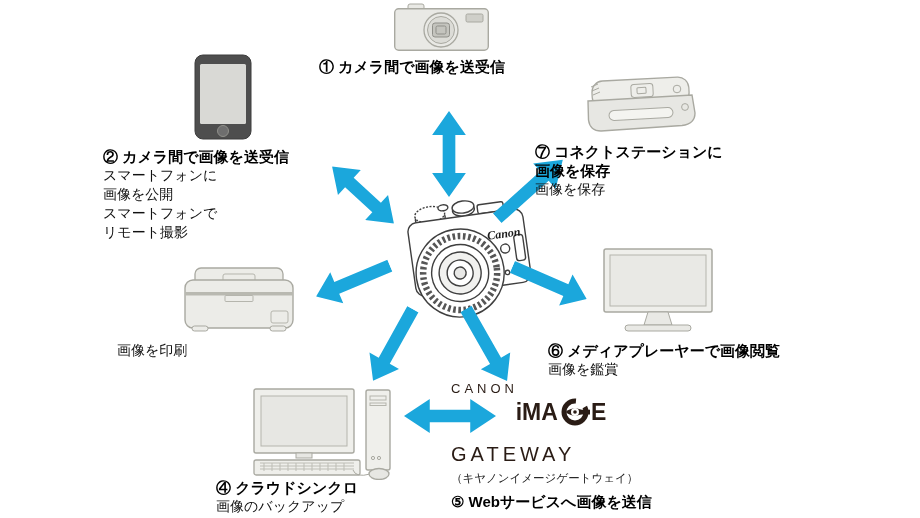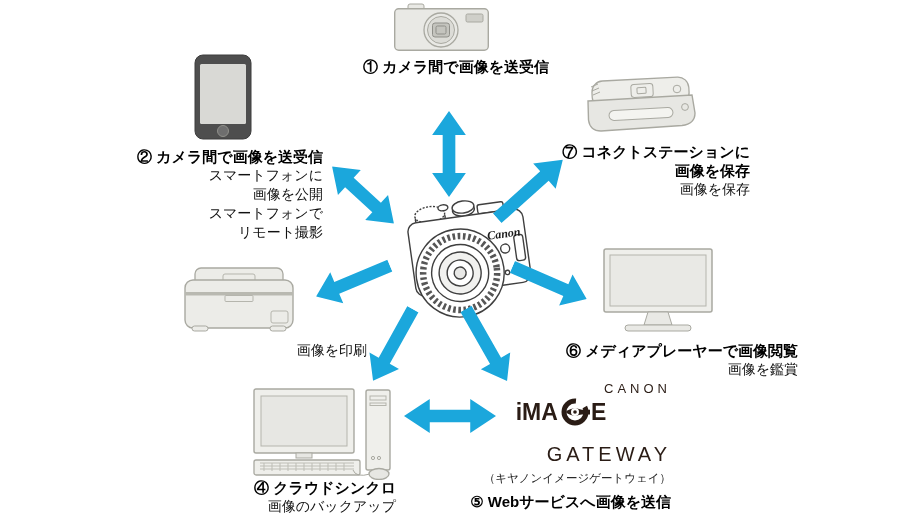--- a/index.html
+++ b/index.html
@@ -1,18 +1,18 @@
 <!DOCTYPE html>
 <html><head>
 <meta charset="utf-8">
 <style>
   html,body{margin:0;padding:0;background:#fff;}
   .stage{position:relative;width:920px;height:518px;background:#fff;overflow:hidden;
          font-family:"Liberation Sans",sans-serif;color:#000;}
-  .node{position:absolute;text-align:right;}
+  .node{position:absolute;text-align:left;}
   .t{font-weight:bold;font-size:15px;line-height:19px;color:#000;}
   .s{font-size:14px;line-height:19px;color:#111;}
   .icon{position:absolute;}
   .icon svg{display:block;width:100%;height:100%;}
   .arrow{position:absolute;}
   .arrow svg{display:block;width:100%;height:100%;}
   .arrow polygon{fill:var(--arrow,#1ba7dc);}
   
   .logo{color:var(--logo,#2a1c15);}
   .logo .l1{font-size:13px;letter-spacing:4px;line-height:15px;}

